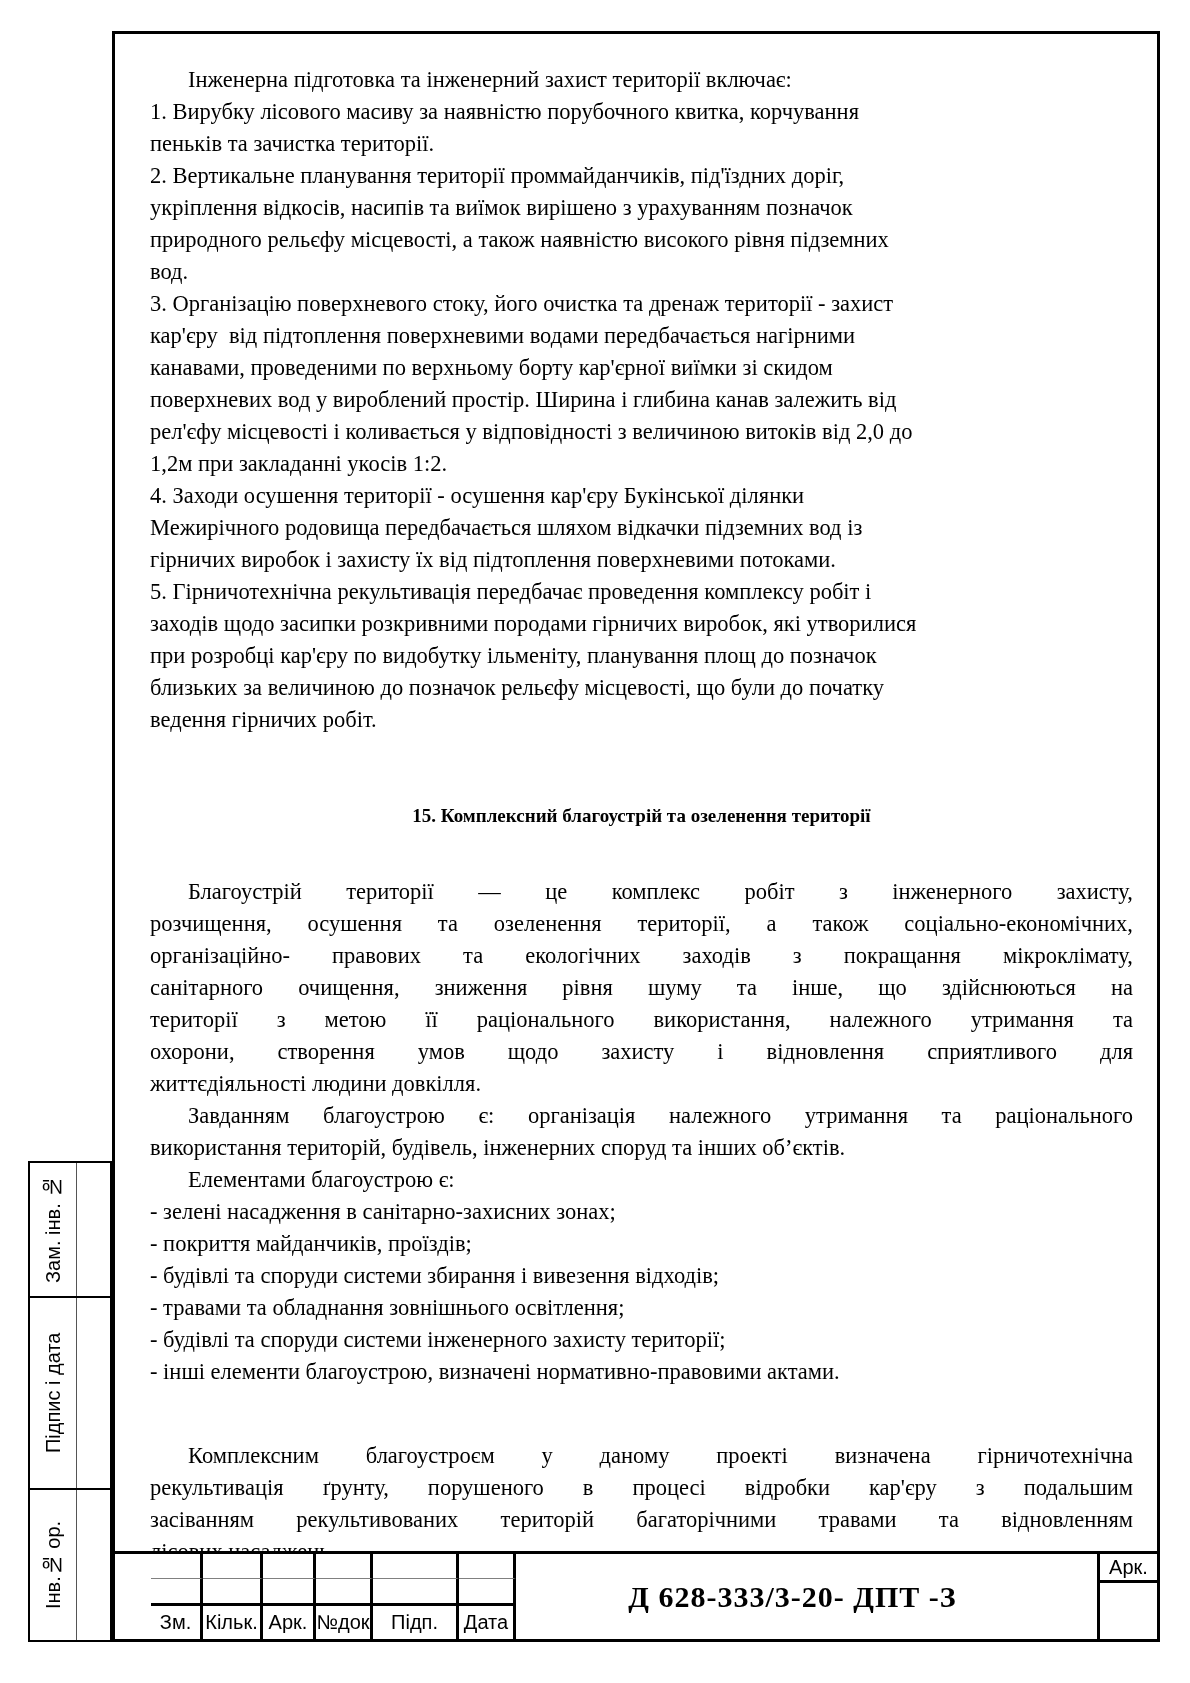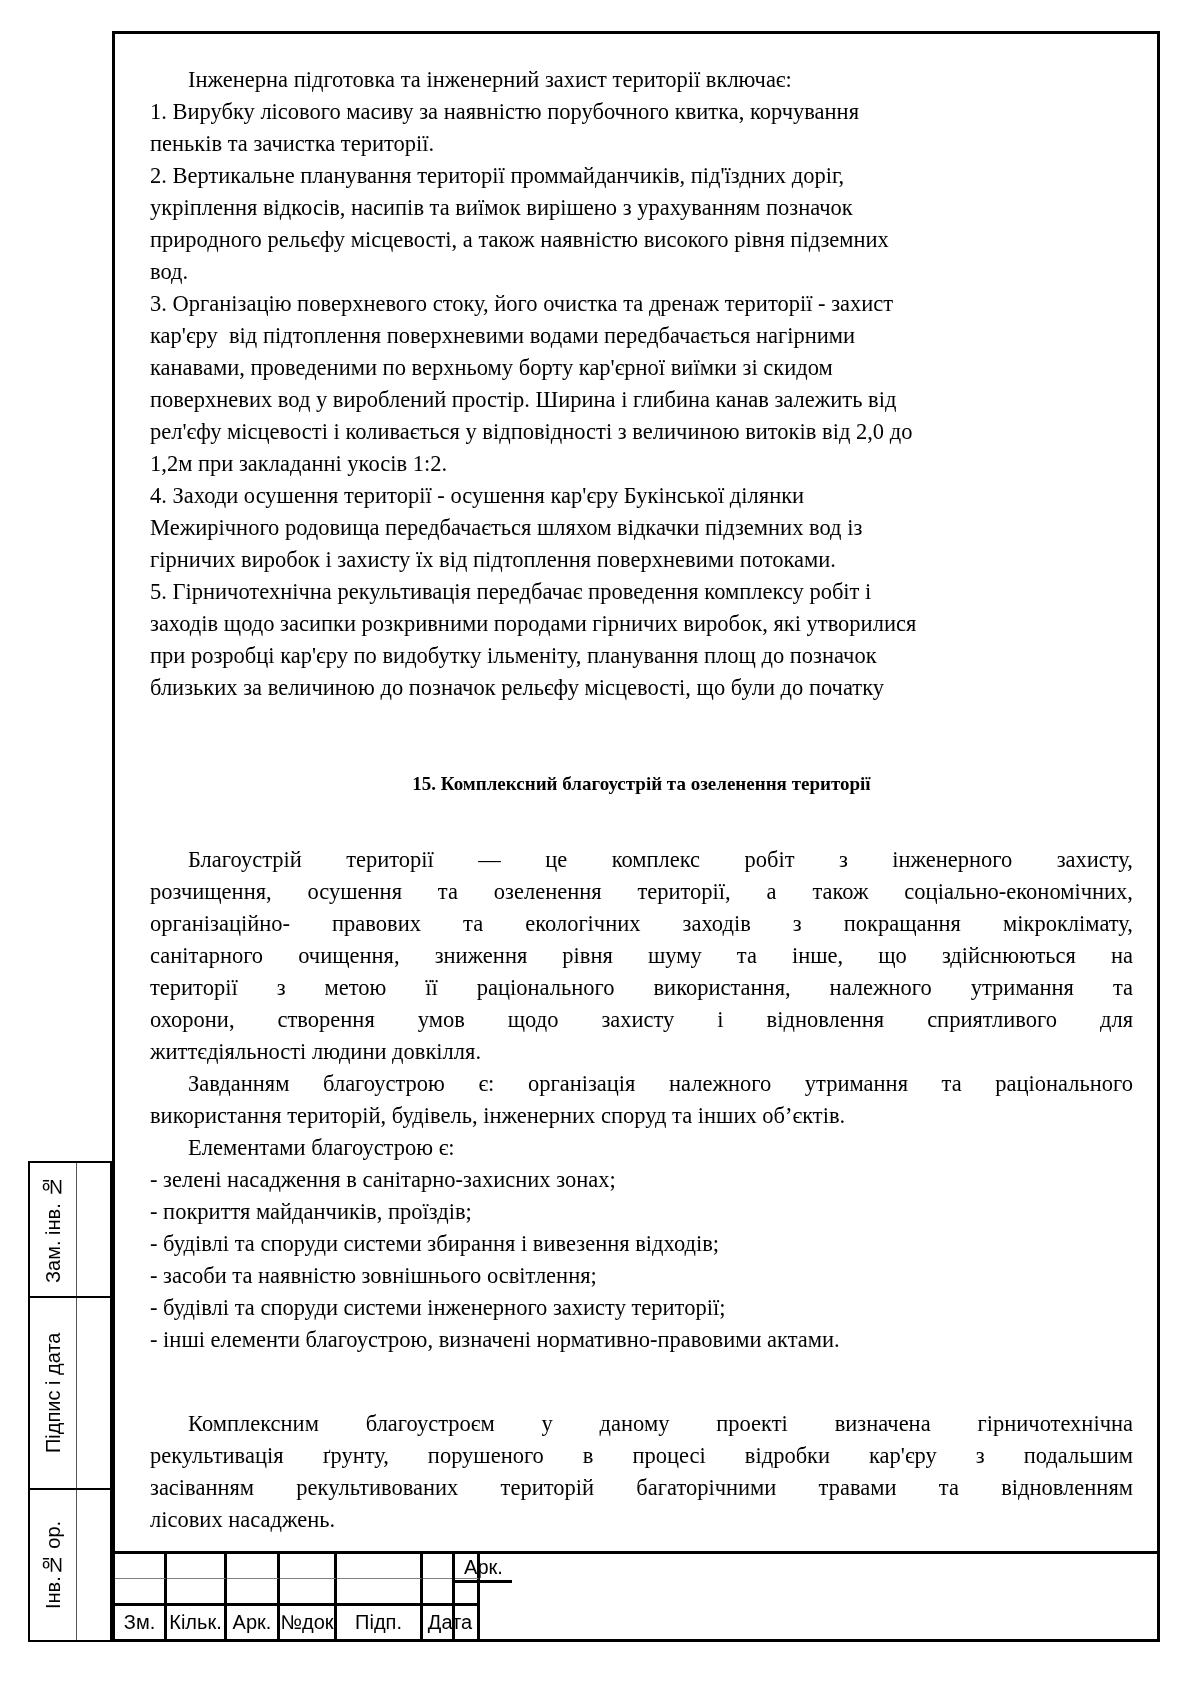--- a/index.html
+++ b/index.html
@@ -34,20 +34,21 @@
 
   
   .stamp {
     position:absolute; left:0; right:0; bottom:0; height:85px;
     border-top:3px solid #000; display:flex; background:#fff;
   }
   .stamp-grid {
     width:337px; display:grid;
     grid-template-columns:52px 60px 53px 57px 86px 57px;
     grid-template-rows:25px 27px 33px;
+    padding-left:36px;
   }
   .sg-cell { border-right:3px solid #000; box-sizing:border-box; }
   .sg-cell.r1 { border-bottom:1px solid #808080; }
   .sg-cell.r2 { border-bottom:3px solid #000; }
   .sg-cell.r3 {
     display:flex; align-items:center; justify-content:center;
     font-family:"Liberation Sans", sans-serif; font-size:20px; overflow:visible;
   }
   .stamp-doc {
     flex:1; display:flex; align-items:center; justify-content:center;
@@ -115,39 +116,40 @@
           <div class="line">поверхневих вод у вироблений простір. Ширина і глибина канав залежить від</div>
           <div class="line">рел'єфу місцевості і коливається у відповідності з величиною витоків від 2,0 до</div>
           <div class="line">1,2м при закладанні укосів 1:2.</div>
           <div class="line">4. Заходи осушення території - осушення кар'єру Букінської ділянки</div>
           <div class="line">Межирічного родовища передбачається шляхом відкачки підземних вод із</div>
           <div class="line">гірничих виробок і захисту їх від підтоплення поверхневими потоками.</div>
           <div class="line">5. Гірничотехнічна рекультивація передбачає проведення комплексу робіт і</div>
           <div class="line">заходів щодо засипки розкривними породами гірничих виробок, які утворилися</div>
           <div class="line">при розробці кар'єру по видобутку ільменіту, планування площ до позначок</div>
           <div class="line">близьких за величиною до позначок рельєфу місцевості, що були до початку</div>
+          <div class="line">ведення гірничих робіт.</div>
         </div>
 
       <div class="heading">15. Комплексний благоустрій та озеленення території</div>
 
       <div>
           <div class="line indent just">Благоустрій території — це комплекс робіт з інженерного захисту,</div>
           <div class="line just">розчищення,  осушення та озеленення території, а також соціально-економічних,</div>
           <div class="line just">організаційно- правових та екологічних заходів з покращання мікроклімату,</div>
           <div class="line just">санітарного очищення, зниження рівня шуму та інше, що здійснюються на</div>
           <div class="line just">території з метою її раціонального використання, належного утримання та</div>
           <div class="line just">охорони, створення умов щодо захисту і відновлення сприятливого для</div>
           <div class="line">життєдіяльності людини довкілля.</div>
           <div class="line indent just">Завданням благоустрою є: організація належного утримання та раціонального</div>
           <div class="line">використання територій, будівель, інженерних споруд та інших об’єктів.</div>
           <div class="line indent">Елементами благоустрою є:</div>
           <div class="line">- зелені насадження в санітарно-захисних зонах;</div>
           <div class="line">- покриття майданчиків, проїздів;</div>
           <div class="line">- будівлі та споруди системи збирання і вивезення відходів;</div>
-          <div class="line">- засоби та наявністю зовнішнього освітлення;</div>
+          <div class="line">- травами та обладнання зовнішнього освітлення;</div>
           <div class="line">- будівлі та споруди системи інженерного захисту території;</div>
           <div class="line">- інші елементи благоустрою, визначені нормативно-правовими актами.</div>
         </div>
 
       <div class="final-block">
           <div class="line indent just">Комплексним благоустроєм у даному проекті визначена гірничотехнічна</div>
           <div class="line just">рекультивація ґрунту, порушеного в процесі відробки кар'єру з подальшим</div>
           <div class="line just">засіванням рекультивованих територій багаторічними травами та відновленням</div>
           <div class="line">лісових насаджень.</div>
         </div>
@@ -170,20 +172,21 @@
         <div class="sg-cell r2"></div>
 
         <div class="sg-cell r3">Зм.</div>
         <div class="sg-cell r3">Кільк.</div>
         <div class="sg-cell r3">Арк.</div>
         <div class="sg-cell r3">№док</div>
         <div class="sg-cell r3">Підп.</div>
         <div class="sg-cell r3">Дата</div>
       </div>
 
+      <div class="stamp-doc">Д 628-333/3-20- ДПТ -З</div>
 
       <div class="stamp-ark">
         <div class="ark-label">Арк.</div>
         <div class="ark-value"></div>
       </div>
     </div>
 
   </div>
 </div>
 

